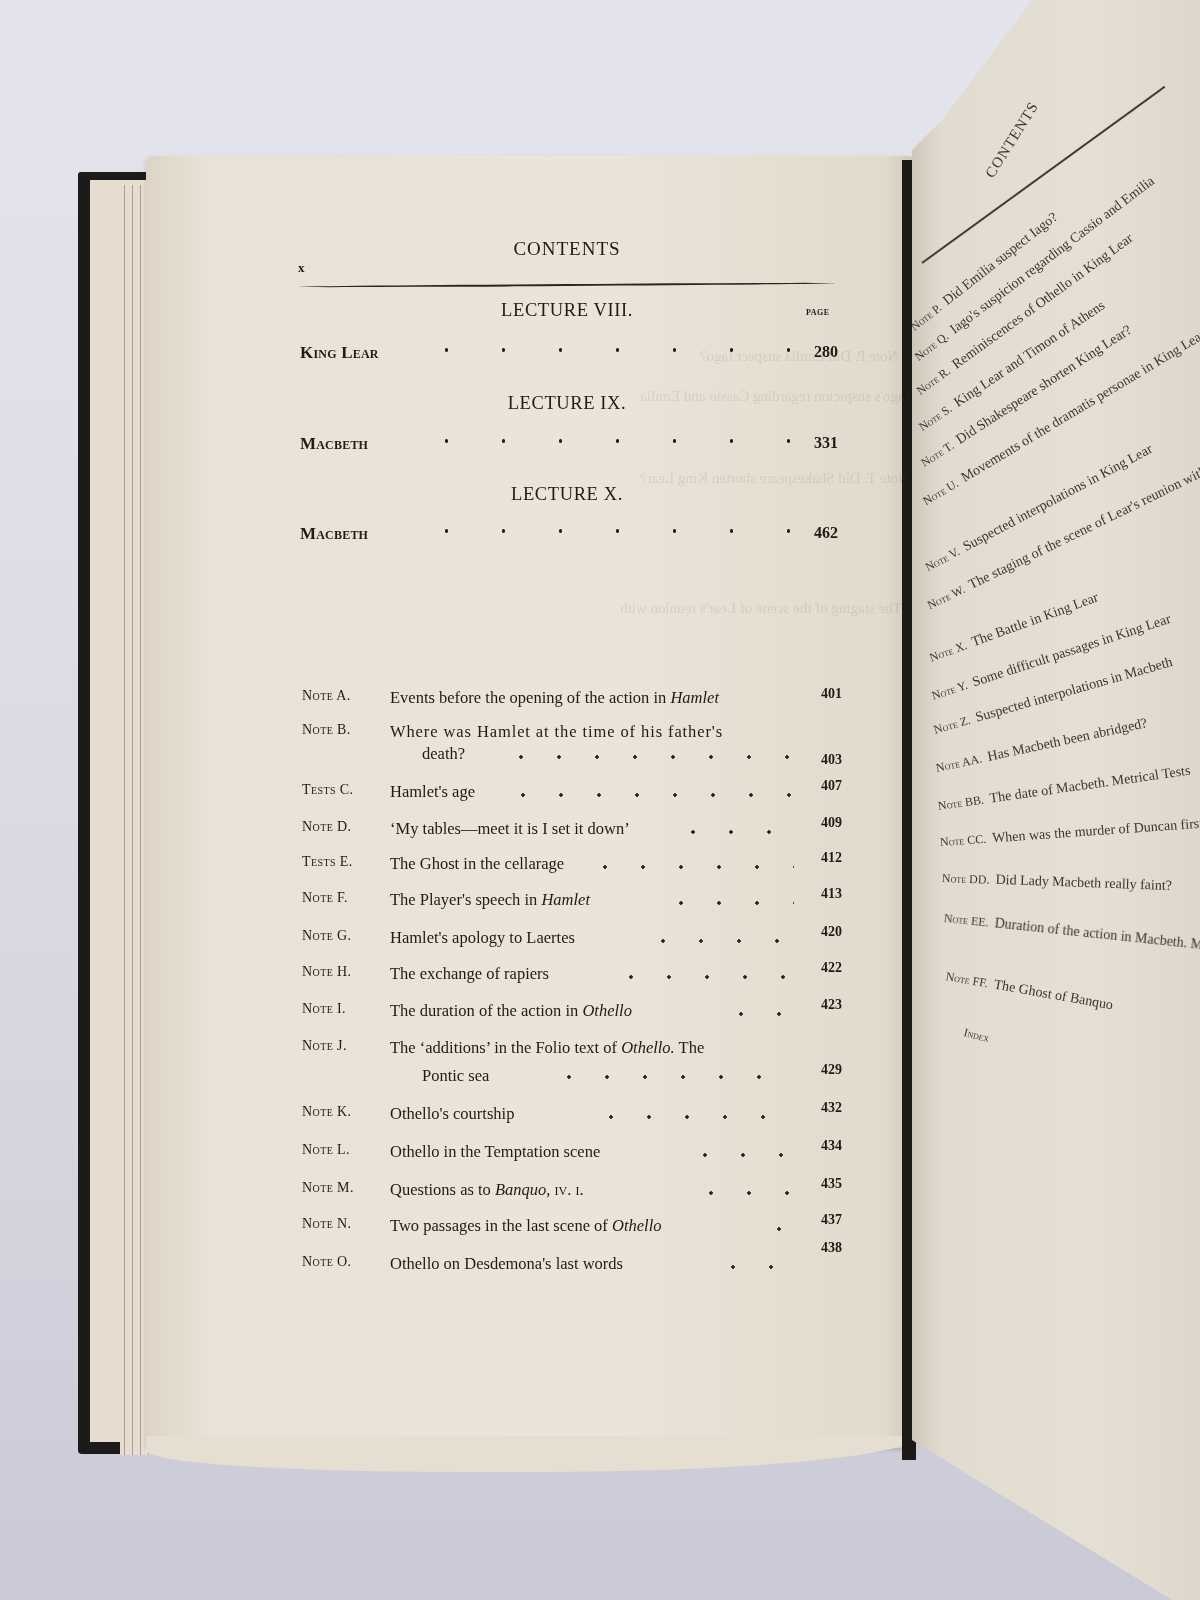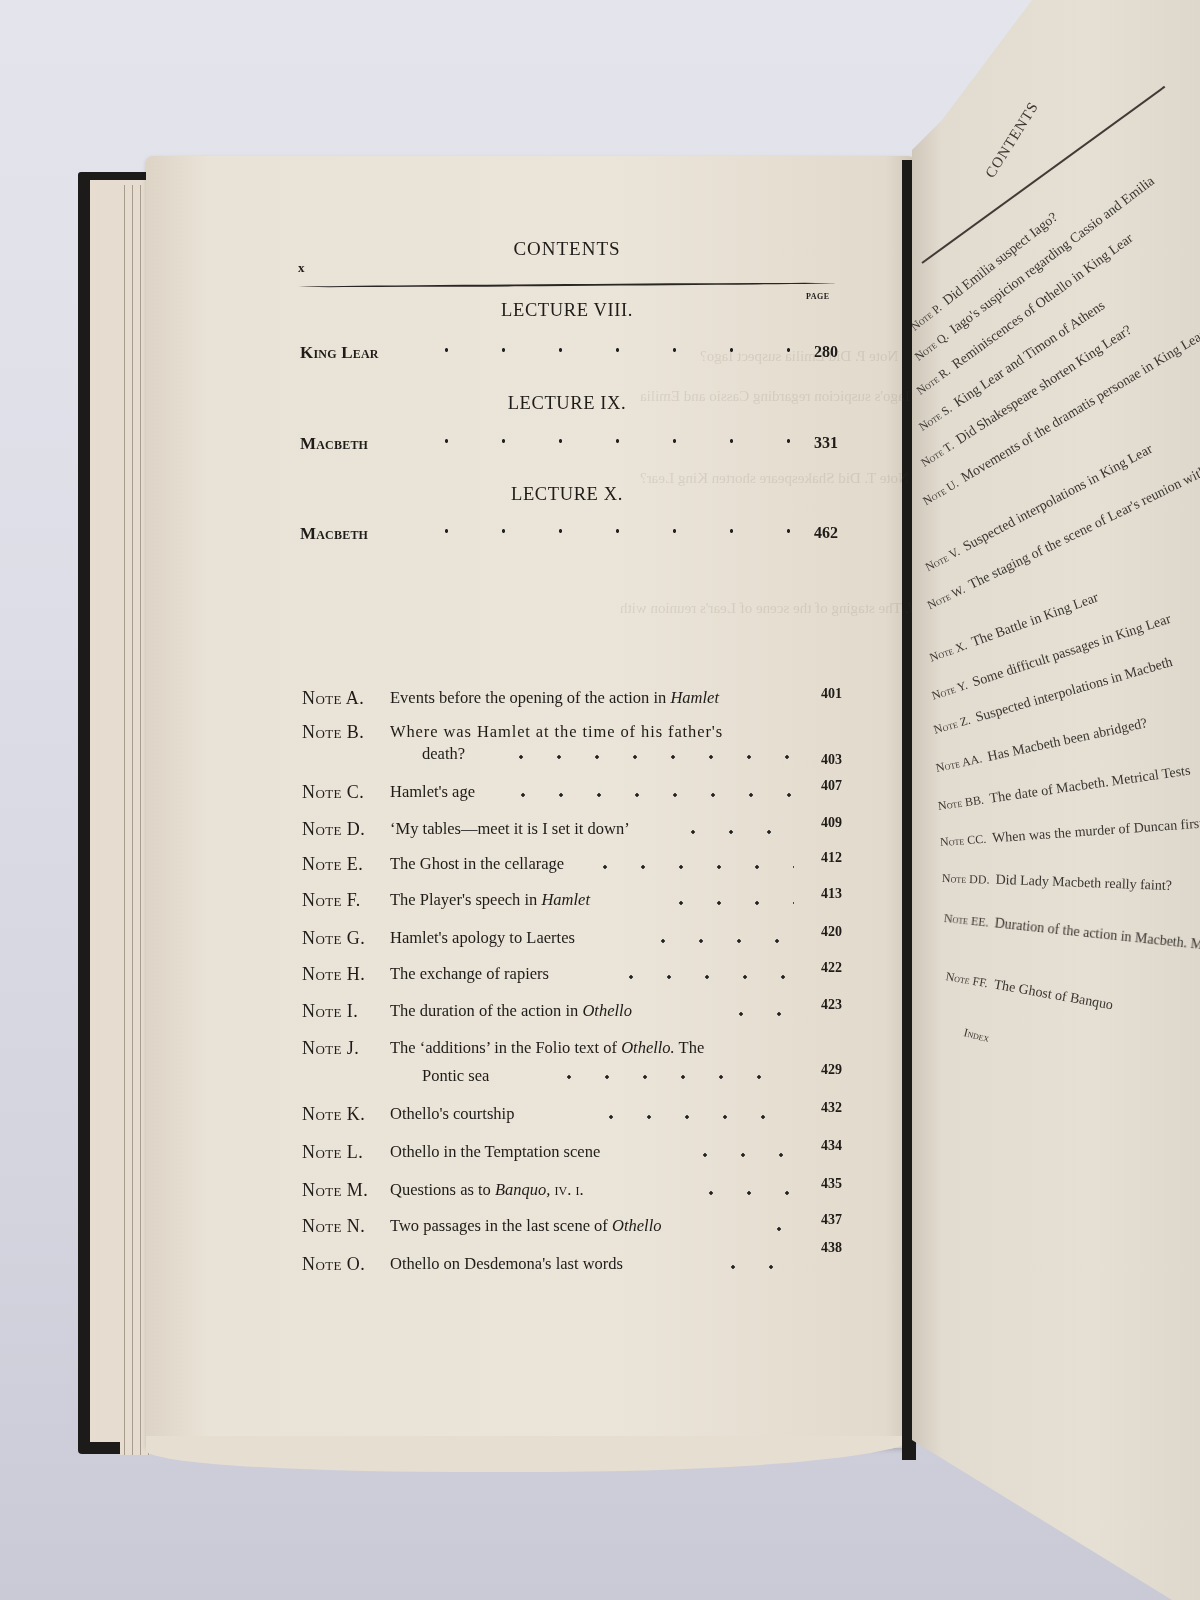--- a/index.html
+++ b/index.html
@@ -60,36 +60,36 @@
   
   .running-head {
     position:absolute; left:298px; top:238px; width:538px; height:50px;
   }
   .page-roman { position:absolute; left:0; top:22px; font-size:13px; font-weight:bold; }
   .header-title { position:absolute; left:0; right:0; top:0; text-align:center; font-size:19px; letter-spacing:1px; }
   .header-rule {
     position:absolute; left:0; top:46px; width:538px; height:2px; background:#2a2623;
     border-radius: 50%; transform: rotate(-0.4deg);
   }
-  .page-label { position:absolute; left:806px; top:292px; font-size:8px; font-weight:bold; letter-spacing:0.5px; }
+  .page-label { position:absolute; left:806px; top:308px; font-size:8px; font-weight:bold; letter-spacing:0.5px; }
   .lecture-head {
     position:absolute; left:298px; width:538px; text-align:center; font-size:18.5px; letter-spacing:0.6px;
   }
   .lec-row {
     position:absolute; left:298px; width:540px; height:24px; font-size:15px;
   }
   .lec-title { position:absolute; left:2px; top:0; font-variant: small-caps; font-size:17px; letter-spacing:0.2px; font-weight:bold; }
   .leaders {
     position:absolute; left:120px; right:48px; top:4px; height:6px;
     background: radial-gradient(circle, #222 1.6px, transparent 2px) 0 0 / 57px 6px repeat-x;
   }
   .lec-page { position:absolute; right:0; top:0; font-size:16px; font-weight:bold; }
 
   .note-row { position:absolute; left:302px; width:540px; font-size:16.5px; }
-  .note-label { position:absolute; left:0; top:0; font-variant: small-caps; font-size:18px; letter-spacing:0.4px; }
+  .note-label { position:absolute; left:0; top:0; font-variant: small-caps; font-size:14px; letter-spacing:0.4px; }
   .note-text { position:absolute; left:88px; top:0; white-space:nowrap; }
   .note-text i { font-style: italic; }
   .note-cont { position:absolute; left:120px; white-space:nowrap; }
   .note-leader {
     position:absolute; height:6px; top:10px;
     background: radial-gradient(circle, #222 1.5px, transparent 1.9px) 0 0 / 38px 6px repeat-x;
   }
   .note-page { position:absolute; right:0; top:-4px; font-size:14px; font-weight:bold; }
   .ghost-text {
     position:absolute; color:rgba(80,70,60,0.12); font-size:15px; white-space:nowrap;
@@ -146,35 +146,35 @@
 
 <div class="note-row" style="top:722px;">
   <span class="note-label">Note B.</span>
   <span class="note-text" style="letter-spacing:0.9px;text-align:right;">Where was Hamlet at the time of his father's</span>
   <span class="note-cont" style="top:22px;">death?</span>
   <span class="note-leader" style="left:200px;right:48px;top:32px;"></span>
   <span class="note-page" style="top:30px;">403</span>
 </div>
 
 <div class="note-row" style="top:782px;">
-  <span class="note-label">Note C.</span>
+  <span class="note-label">Tests C.</span>
   <span class="note-text">Hamlet's age</span>
   <span class="note-leader" style="left:202px;right:48px;"></span>
   <span class="note-page">407</span>
 </div>
 
 <div class="note-row" style="top:819px;">
   <span class="note-label">Note D.</span>
   <span class="note-text">‘My tables—meet it is I set it down’</span>
   <span class="note-leader" style="left:372px;right:48px;"></span>
   <span class="note-page">409</span>
 </div>
 
 <div class="note-row" style="top:854px;">
-  <span class="note-label">Note E.</span>
+  <span class="note-label">Tests E.</span>
   <span class="note-text">The Ghost in the cellarage</span>
   <span class="note-leader" style="left:284px;right:48px;"></span>
   <span class="note-page">412</span>
 </div>
 
 <div class="note-row" style="top:890px;">
   <span class="note-label">Note F.</span>
   <span class="note-text"><span>The Player's speech in </span><i>Hamlet</i></span>
   <span class="note-leader" style="left:360px;right:48px;"></span>
   <span class="note-page">413</span>

